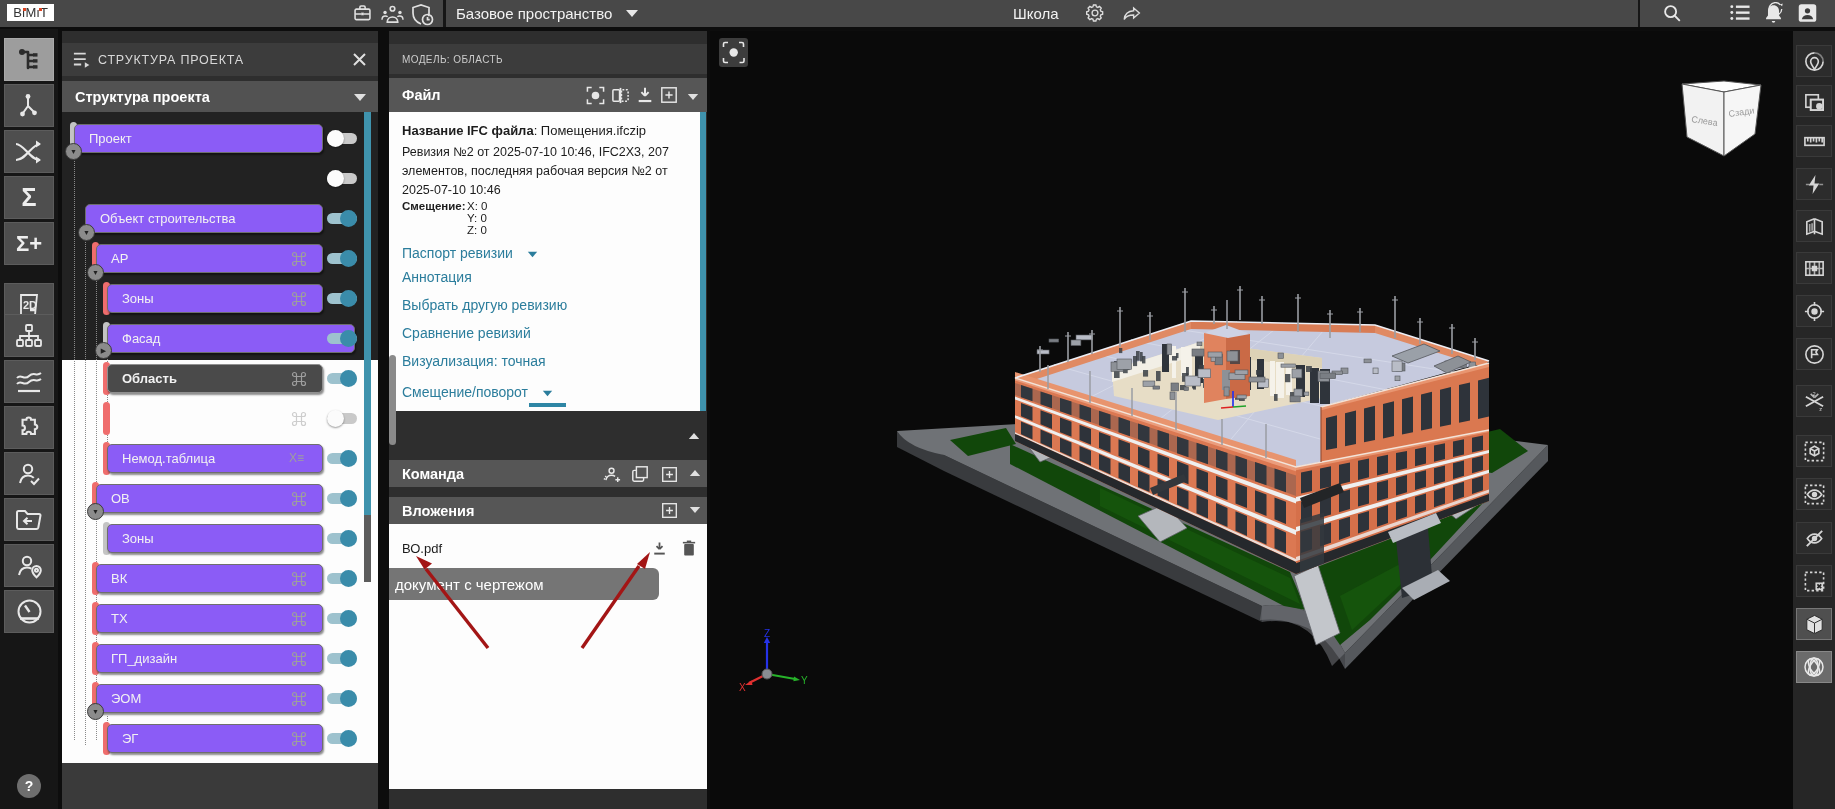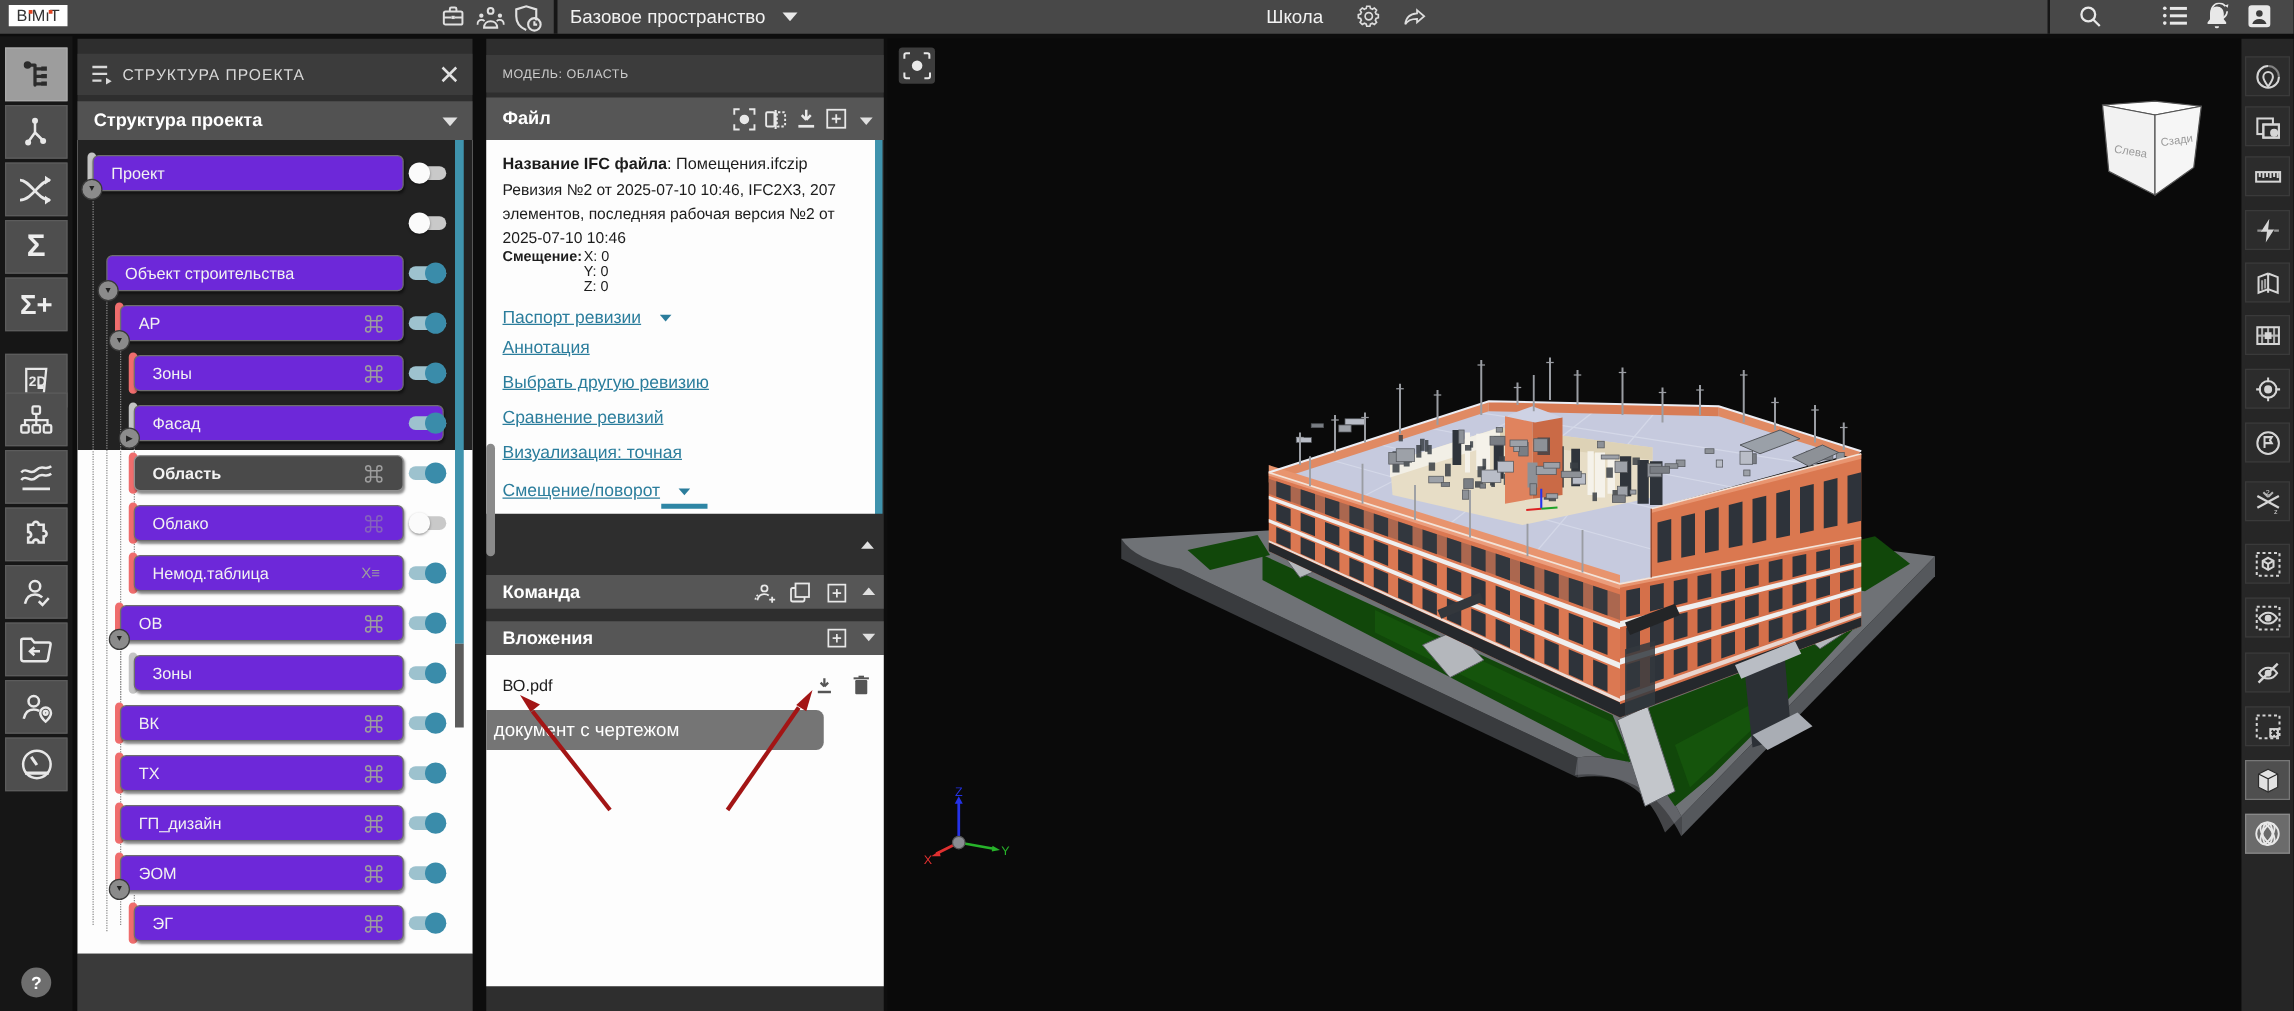--- a/index.html
+++ b/index.html
@@ -19,21 +19,21 @@
 #spanel{left:62px;top:31px;width:316px;height:778px;background:#2e2e2e;}
 #sphead{left:62px;top:43px;width:316px;height:33px;background:#3c3c3c;display:flex;align-items:center;}
 #sphead .t{color:#d8d8d8;font-size:12.5px;letter-spacing:.8px;margin-left:36px;}
 #spcombo{left:62px;top:81px;width:316px;height:31px;background:#525252;display:flex;align-items:center;}
 #spcombo .t{color:#fff;font-size:14.5px;font-weight:bold;margin-left:13px;}
 #splist{left:62px;top:112px;width:316px;height:651px;background:#fdfdfd;}
 #spdark{left:62px;top:112px;width:316px;height:248px;background:#222222;}
 #spfoot{left:62px;top:763px;width:316px;height:46px;background:#3a3a3a;}
 #spscroll{left:364px;top:112px;width:7px;height:403px;background:#3f93ad;}
 #spscroll2{left:364px;top:515px;width:7px;height:67px;background:#5c5c5c;}
-.pill{position:absolute;height:29px;background:#6d28d9;border:1px solid #6e6e6e;border-radius:5px;box-shadow:1px 2px 2px rgba(0,0,0,.45);}
+.pill{position:absolute;height:29px;background:#8b5cf6;border:1px solid #6e6e6e;border-radius:5px;box-shadow:1px 2px 2px rgba(0,0,0,.45);}
 .pill .lb{position:absolute;left:14px;top:6px;font-size:13px;color:#f2f2f2;white-space:nowrap;}
 .pill.sel{background:#4a4a4a;border-color:#909090;}
 .pill.sel .lb{font-weight:bold;}
 .accent{position:absolute;width:7px;height:33px;border-radius:4px;}
 .tgl{position:absolute;width:30px;height:17px;}
 .tgl .tr{position:absolute;left:0;top:3px;width:30px;height:11px;border-radius:6px;}
 .tgl .kn{position:absolute;top:0;width:17px;height:17px;border-radius:50%;}
 .tgl.on .tr{background:#9dc2ce;}
 .tgl.on .kn{right:0;background:#3a8caa;}
 .tgl.off .tr{background:#c9c9c9;}
@@ -43,21 +43,21 @@
 #mpanel{left:389px;top:31px;width:318px;height:778px;background:#2e2e2e;}
 .mhead{position:absolute;left:389px;width:318px;height:27px;background:#565656;display:flex;align-items:center;}
 .mhead .t{color:#fff;font-size:14.5px;font-weight:bold;margin-left:13px;}
 #mtitle{left:389px;top:44px;width:318px;height:30px;background:#3c3c3c;display:flex;align-items:center;}
 #mtitle .t{color:#cccccc;font-size:10px;margin-left:13px;letter-spacing:.4px;}
 #mwhite1{left:389px;top:112px;width:311px;height:299px;background:#fdfdfd;}
 #mscroll{left:700px;top:112px;width:6px;height:299px;background:#3f93ad;}
 #mtab{left:529px;top:403px;width:37px;height:4px;background:#2e86a5;}
 #mwhite2{left:389px;top:524px;width:318px;height:265px;background:#fdfdfd;}
 #mgrscr{left:389px;top:355px;width:7px;height:90px;background:#8a8a8a;border-radius:4px;z-index:5;}
-.mlink{position:absolute;left:402px;color:#2b7d9c;font-size:14px;text-decoration:underline;}
+.mlink{position:absolute;left:402px;color:#2b7d9c;font-size:14px;}
 .mtx{position:absolute;color:#1c1c1c;}
 #tooltip{left:389px;top:568px;width:270px;height:32px;background:#757575;border-radius:0 6px 6px 0;display:flex;align-items:center;z-index:6;}
 #tooltip span{color:#fff;font-size:15px;margin-left:6px;}
 #rtool{left:1793px;top:31px;width:42px;height:778px;background:#262626;}
 .rbtn{position:absolute;left:1796px;width:36px;height:32px;display:flex;align-items:center;justify-content:center;color:#d5d5d5;background:#2c2c2c;border:1px solid #3a3a3a;}
 .rbtn.hl1{background:#4f4f4f;border:1px solid #777;}
 .rbtn.hl2{background:#6b6b6b;border:1px solid #888;}
 #vp{left:710px;top:31px;width:1083px;height:778px;background:#0a0a0a;}
 </style></head><body>
 <div id="stage">
@@ -291,23 +291,20 @@
       <span class="lb">Область</span>
     </div>
 <svg class="abs" style="left:291px;top:371px;opacity:1" width="16" height="16" viewBox="0 0 16 16" fill="none" stroke="#9e9e9e" stroke-width="1.2">
       <path d="M5.5 5.5V3.5a2 2 0 1 0-2 2zM10.5 5.5h2a2 2 0 1 0-2-2zM5.5 10.5h-2a2 2 0 1 0 2 2zM10.5 10.5v2a2 2 0 1 0 2-2zM5.5 5.5h5v5h-5z"></path>
     </svg>
 <div class="abs tgl on" style="left:327px;top:370px">
       <div class="tr"></div>
       <div class="kn"></div>
     </div>
 <div class="abs accent" style="left:103px;top:402px;background:#ef6d6d"></div>
-<div class="abs pill" style="left:107px;top:404px;width:216px">
-      <span class="lb">Облако</span>
-    </div>
 <svg class="abs" style="left:291px;top:411px;opacity:0.5" width="16" height="16" viewBox="0 0 16 16" fill="none" stroke="#9e9e9e" stroke-width="1.2">
       <path d="M5.5 5.5V3.5a2 2 0 1 0-2 2zM10.5 5.5h2a2 2 0 1 0-2-2zM5.5 10.5h-2a2 2 0 1 0 2 2zM10.5 10.5v2a2 2 0 1 0 2-2zM5.5 5.5h5v5h-5z"></path>
     </svg>
 <div class="abs tgl off" style="left:327px;top:410px">
       <div class="tr"></div>
       <div class="kn"></div>
     </div>
 <div class="abs accent" style="left:103px;top:442px;background:#ef6d6d"></div>
 <div class="abs pill" style="left:107px;top:444px;width:216px">
       <span class="lb">Немод.таблица</span>

